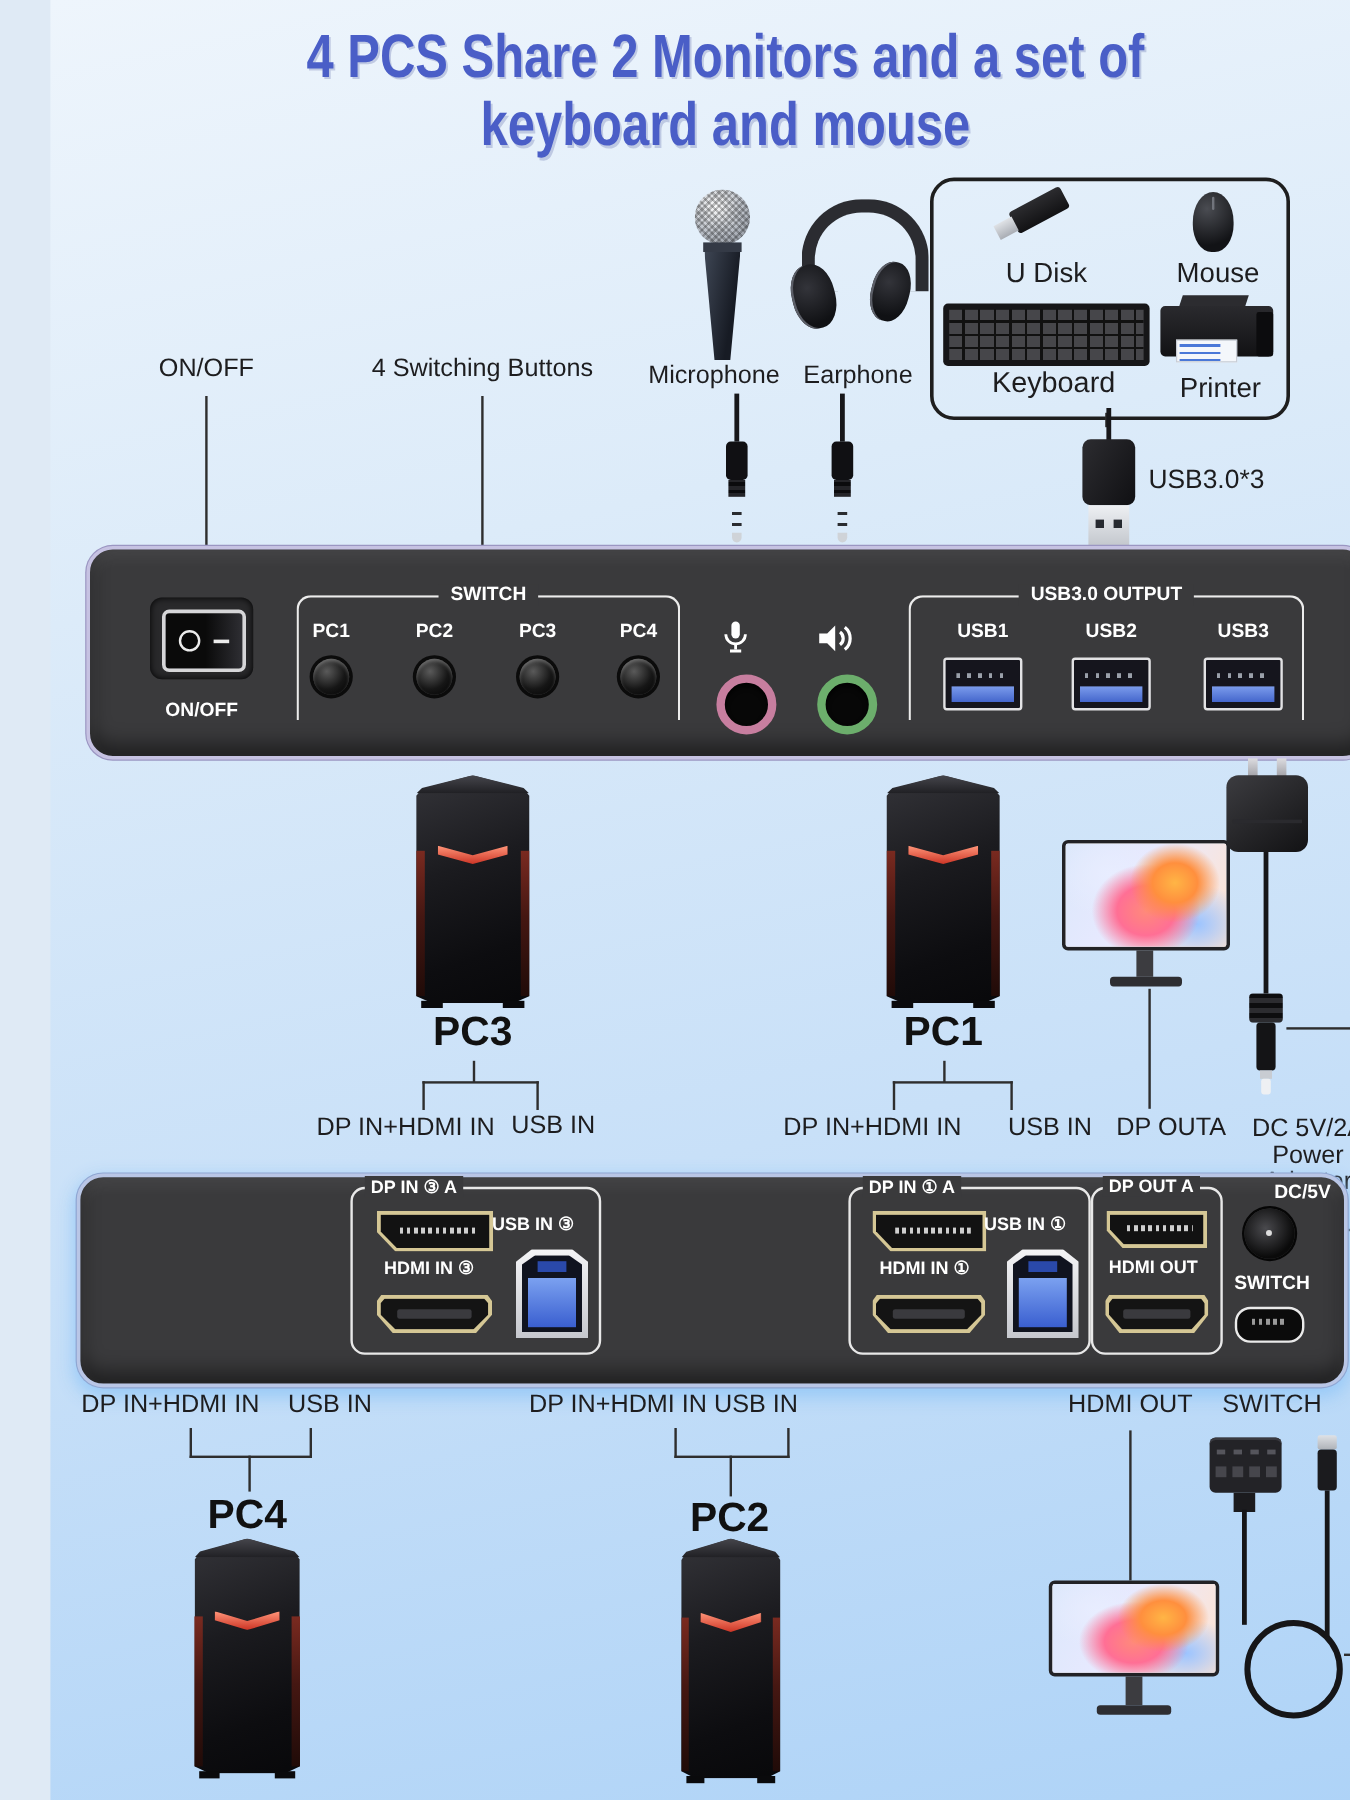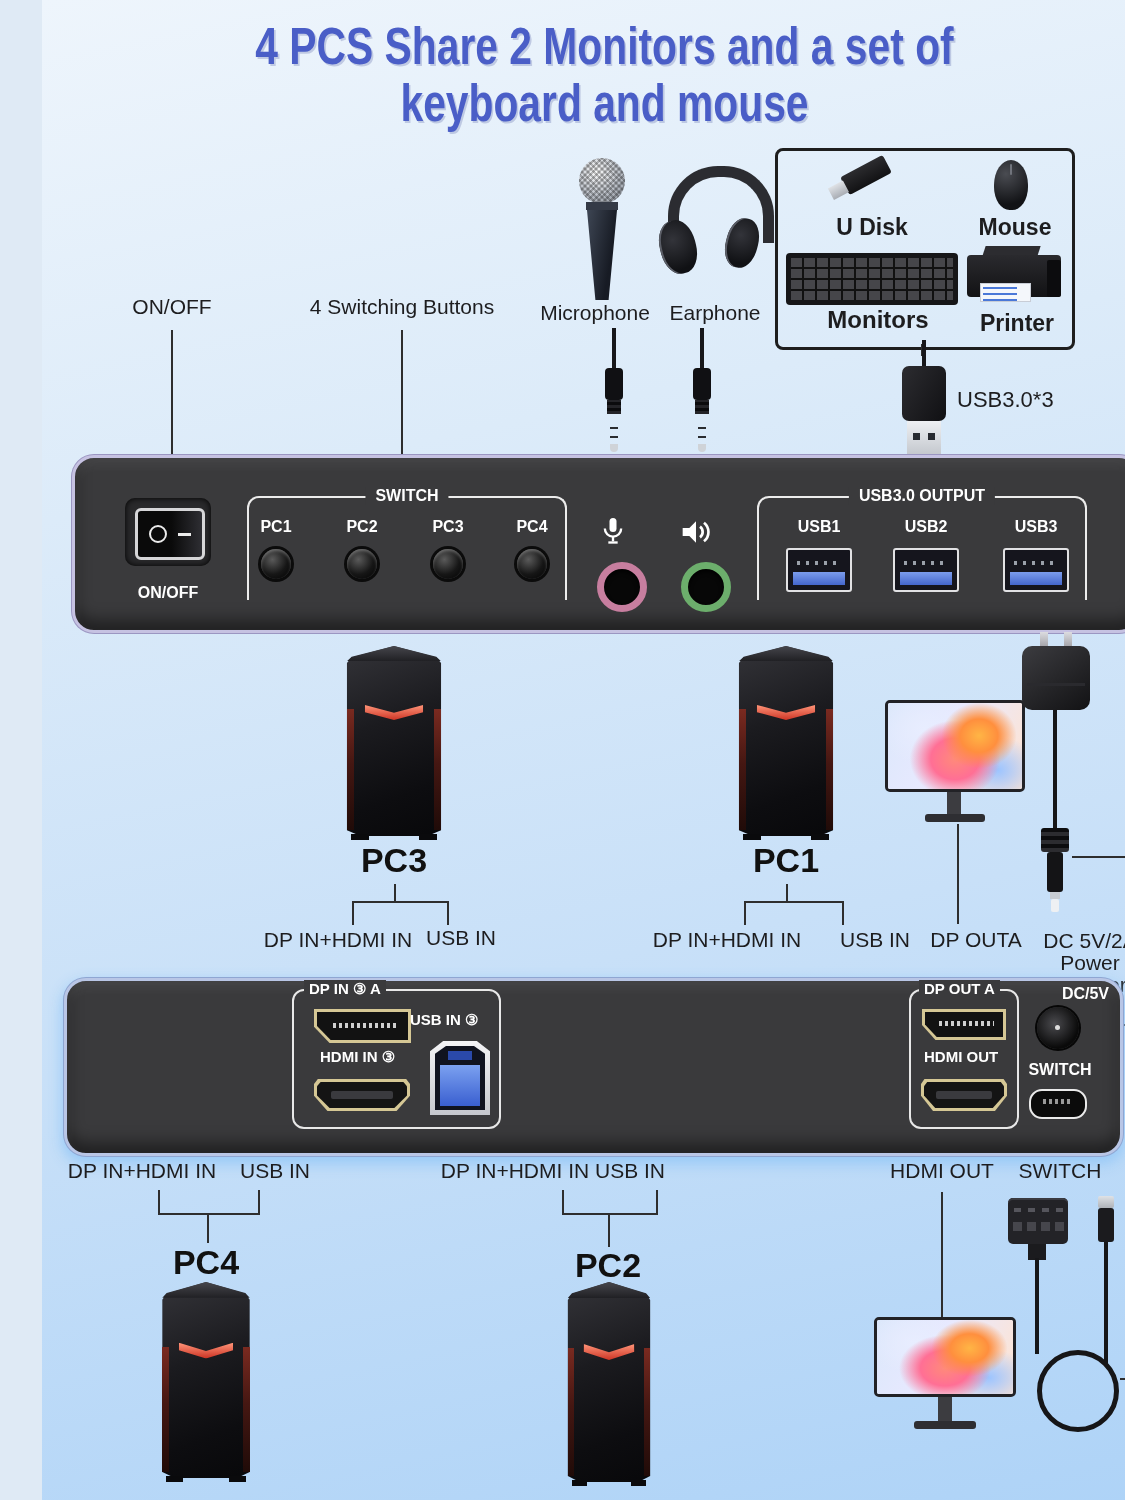--- a/index.html
+++ b/index.html
@@ -84,21 +84,21 @@
   .monitor{position:absolute;}
   .mon-screen{position:absolute;border:3px solid #222226;border-radius:5px;overflow:hidden;background:#fff;}
   .mon-wall{position:absolute;inset:0;background:
     radial-gradient(40% 55% at 68% 38%,#ffb545 0%,#ff8f3e 35%,rgba(255,143,62,0) 70%),
     radial-gradient(45% 60% at 50% 65%,#ff8a7a 0%,#ff6f95 40%,rgba(255,111,149,0) 75%),
     radial-gradient(50% 60% at 28% 30%,#e8edff 0%,rgba(232,237,255,0) 70%),
     radial-gradient(45% 55% at 82% 78%,#9cc4ff 0%,rgba(156,196,255,0) 70%),
     linear-gradient(115deg,#dce8fb 0%,#e8e9ff 45%,#ffe3d0 100%);}
   .mon-neck{position:absolute;background:#3c3c40;}
   .mon-base{position:absolute;background:#2e2e32;border-radius:3px;}
-  .periph-box{position:absolute;border:3px solid #1e1e1e;border-radius:8px;font-weight:bold;}
+  .periph-box{position:absolute;border:3px solid #1e1e1e;border-radius:20px;}
   .udisk{position:absolute;transform:rotate(-28deg);}
   .udisk .body{position:absolute;left:16px;top:0;width:48px;height:20px;background:linear-gradient(#2c2c2f,#121214);border-radius:3px;}
   .udisk .conn{position:absolute;left:0;top:4px;width:17px;height:13px;background:linear-gradient(#dfe2e6,#a9adb4);}
   .mouse{position:absolute;border-radius:50% 50% 46% 46%;
     background:radial-gradient(circle at 35% 28%,#4a4c52,#121316 72%);}
   .mouse:after{content:"";position:absolute;left:46%;top:8%;width:8%;height:22%;background:#71747c;border-radius:2px;}
   .keyboard{position:absolute;background:#161618;border-radius:4px;}
   .keyboard .keys{position:absolute;inset:5px;
     background-image:repeating-linear-gradient(0deg,transparent 0 9px,#111 9px 11px),
                      repeating-linear-gradient(90deg,#46464a 0 11px,#111 11px 13px);}
@@ -212,21 +212,21 @@
       <div class="keys"></div>
     </div>
     <div class="printer" style="left:189px;top:95px;width:94px;height:64px;">
       <div class="tray"></div>
       <div class="body"></div>
       <div class="tank"></div>
       <div class="paper"></div>
     </div>
     <div class="lbl box c" style="left:94px;top:63px;">U Disk</div>
     <div class="lbl box c" style="left:237px;top:63px;text-align:center;">Mouse</div>
-    <div class="lbl c" style="left:100px;top:155px;font-size:24px;">Monitors</div>
+    <div class="lbl c" style="left:100px;top:155px;font-size:24px;">Keyboard</div>
     <div class="lbl box c" style="left:239px;top:159px;">Printer</div>
   </div>
   <div class="vline" style="left:879px;top:344px;height:12px;"></div>
 
   <div class="usb-male" style="left:858px;top:340px;width:48px;height:115px;">
     <div class="cable"></div>
     <div class="mold"></div>
     <div class="shell"></div>
     <div class="hole" style="left:13px;"></div>
     <div class="hole" style="left:28px;"></div>
@@ -377,20 +377,38 @@
           <span class="block"></span>
         </div>
       <span class="pg-sub" style="left:26px;top:57px;">HDMI IN ③</span>
       <div class="hdmi-port" style="left:20px;top:88px;width:96px;height:32px;">
           <span class="inner"></span>
           <span class="slot"></span>
         </div>
     </div>
 
 
+    <div class="port-group" style="left:640px;width:198px;">
+      <span class="pg-label">DP IN ① A</span>
+      <div class="dp-port" style="left:18px;top:18px;width:95px;height:34px;">
+          <span class="inner"></span>
+          <span class="pins"></span>
+        </div>
+      <span class="pg-sub" style="left:111px;top:20px;">USB IN ①</span>
+      <div class="usbb" style="left:130px;top:50px;width:60px;height:74px;">
+          <span class="inner"></span>
+          <span class="tab"></span>
+          <span class="block"></span>
+        </div>
+      <span class="pg-sub" style="left:24px;top:57px;">HDMI IN ①</span>
+      <div class="hdmi-port" style="left:18px;top:88px;width:94px;height:32px;">
+          <span class="inner"></span>
+          <span class="slot"></span>
+        </div>
+    </div>
 
     <div class="port-group" style="left:842px;width:106px;">
       <span class="pg-label" style="left:8px;">DP OUT A</span>
       <div class="dp-port" style="left:11px;top:18px;width:84px;height:31px;">
           <span class="inner"></span>
           <span class="pins"></span>
         </div>
       <span class="pg-sub" style="left:13px;top:57px;">HDMI OUT</span>
       <div class="hdmi-port" style="left:10px;top:88px;width:86px;height:32px;">
           <span class="inner"></span>

